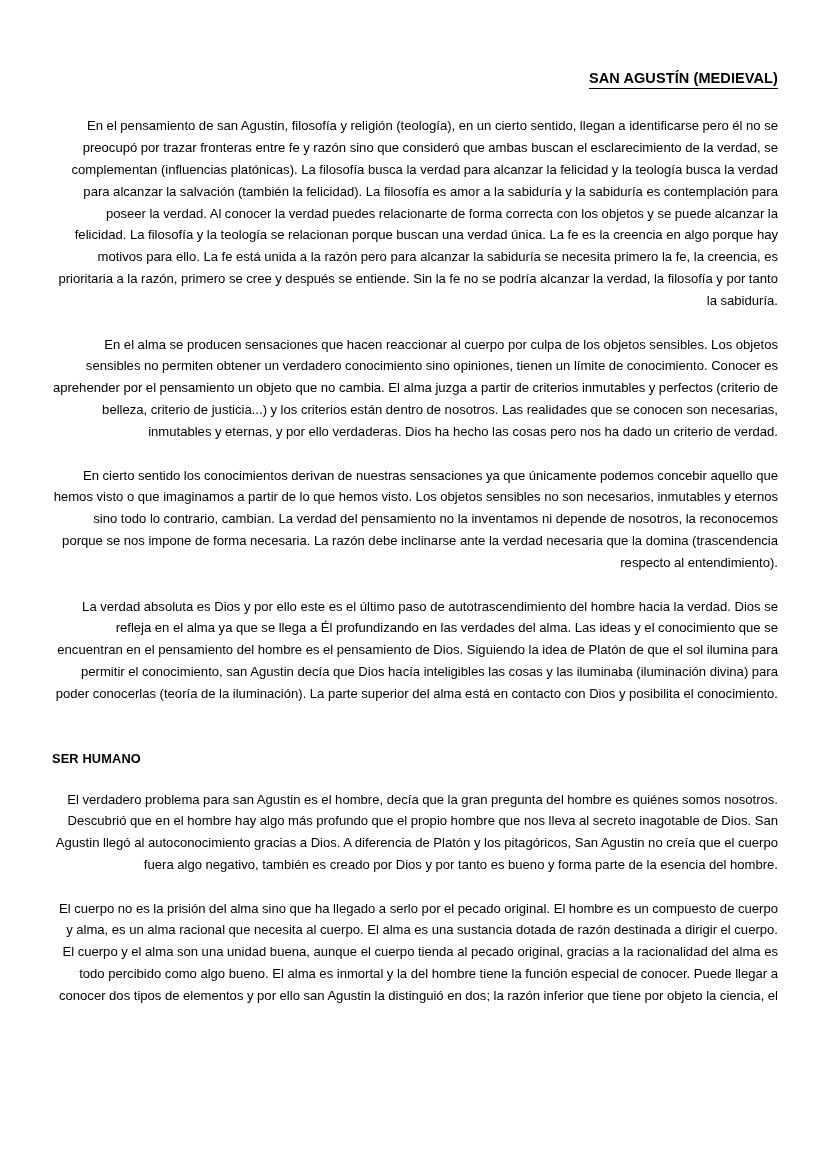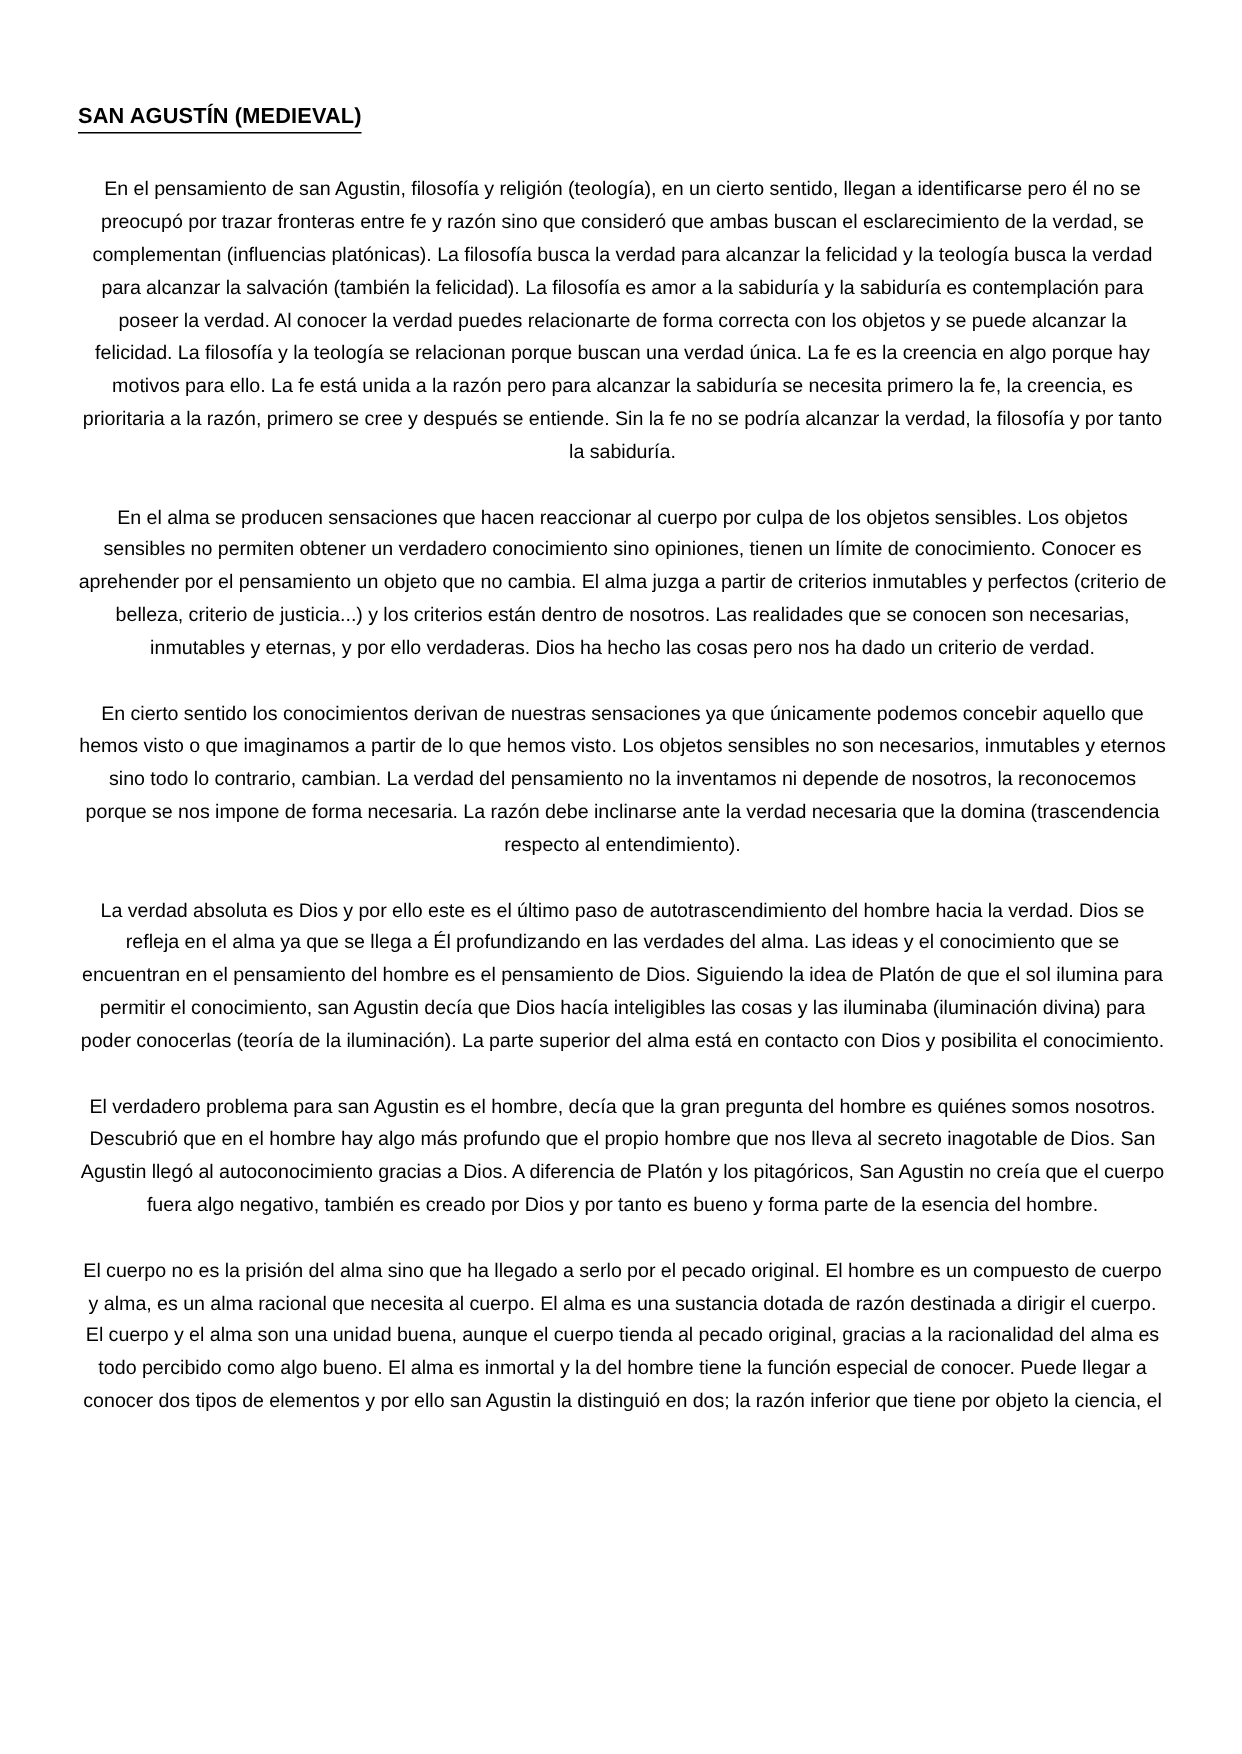--- a/index.html
+++ b/index.html
@@ -23,20 +23,21 @@
     background: #ffffff;
     position: relative;
     overflow: hidden;
   }
   .doc-title {
     font-size: 14.5px;
     font-weight: bold;
     letter-spacing: 0.1px;
     margin: 0 0 26px 0;
     display: block;
+    text-align: right;
   }
   .doc-title span.title-text {
     display: inline-block;
     border-bottom: 1.6px solid #000;
     padding-bottom: 1px;
     line-height: 1.2;
   }
   .section-heading {
     font-size: 12.8px;
     font-weight: bold;
@@ -44,38 +45,39 @@
     margin: 0 0 22px 0;
     line-height: 1.25;
   }
   .section-heading.spaced-top {
     margin-top: 46px;
   }
   p.body-text {
     font-size: 13.1px;
     line-height: 21.8px;
     margin: 0 0 22px 0;
-    text-align: center;
+    text-align: right;
     word-spacing: -0.1px;
     max-width: 727px;
   }
   p.body-text:last-child {
     margin-bottom: 10px;
   }
 </style>
 </head>
 <body>
 
 <div class="page">
 
   <h1 class="doc-title"><span class="title-text">SAN AGUSTÍN (MEDIEVAL)</span></h1>
 
 
   <p class="body-text">En el pensamiento de san Agustin, filosofía y religión (teología), en un cierto sentido, llegan a identificarse pero él no se preocupó por trazar fronteras entre fe y razón sino que consideró que ambas buscan el esclarecimiento de la verdad, se complementan (influencias platónicas). La filosofía busca la verdad para alcanzar la felicidad y la teología busca la verdad para alcanzar la salvación (también la felicidad). La filosofía es amor a la sabiduría y la sabiduría es contemplación para poseer la verdad. Al conocer la verdad puedes relacionarte de forma correcta con los objetos y se puede alcanzar la felicidad. La filosofía y la teología se relacionan porque buscan una verdad única. La fe es la creencia en algo porque hay motivos para ello. La fe está unida a la razón pero para alcanzar la sabiduría se necesita primero la fe, la creencia, es prioritaria a la razón, primero se cree y después se entiende. Sin la fe no se podría alcanzar la verdad, la filosofía y por tanto la sabiduría.</p>
   <p class="body-text">En el alma se producen sensaciones que hacen reaccionar al cuerpo por culpa de los objetos sensibles. Los objetos sensibles no permiten obtener un verdadero conocimiento sino opiniones, tienen un límite de conocimiento. Conocer es aprehender por el pensamiento un objeto que no cambia. El alma juzga a partir de criterios inmutables y perfectos (criterio de belleza, criterio de justicia...) y los criterios están dentro de nosotros. Las realidades que se conocen son necesarias, inmutables y eternas, y por ello verdaderas. Dios ha hecho las cosas pero nos ha dado un criterio de verdad.</p>
   <p class="body-text">En cierto sentido los conocimientos derivan de nuestras sensaciones ya que únicamente podemos concebir aquello que hemos visto o que imaginamos a partir de lo que hemos visto. Los objetos sensibles no son necesarios, inmutables y eternos sino todo lo contrario, cambian. La verdad del pensamiento no la inventamos ni depende de nosotros, la reconocemos porque se nos impone de forma necesaria. La razón debe inclinarse ante la verdad necesaria que la domina (trascendencia respecto al entendimiento).</p>
   <p class="body-text">La verdad absoluta es Dios y por ello este es el último paso de autotrascendimiento del hombre hacia la verdad. Dios se refleja en el alma ya que se llega a Él profundizando en las verdades del alma. Las ideas y el conocimiento que se encuentran en el pensamiento del hombre es el pensamiento de Dios. Siguiendo la idea de Platón de que el sol ilumina para permitir el conocimiento, san Agustin decía que Dios hacía inteligibles las cosas y las iluminaba (iluminación divina) para poder conocerlas (teoría de la iluminación). La parte superior del alma está en contacto con Dios y posibilita el conocimiento.</p>
 
+  <h2 class="section-heading spaced-top">SER HUMANO</h2>
 
   <p class="body-text">El verdadero problema para san Agustin es el hombre, decía que la gran pregunta del hombre es quiénes somos nosotros. Descubrió que en el hombre hay algo más profundo que el propio hombre que nos lleva al secreto inagotable de Dios. San Agustin llegó al autoconocimiento gracias a Dios. A diferencia de Platón y los pitagóricos, San Agustin no creía que el cuerpo fuera algo negativo, también es creado por Dios y por tanto es bueno y forma parte de la esencia del hombre.</p>
   <p class="body-text">El cuerpo no es la prisión del alma sino que ha llegado a serlo por el pecado original. El hombre es un compuesto de cuerpo y alma, es un alma racional que necesita al cuerpo. El alma es una sustancia dotada de razón destinada a dirigir el cuerpo. El cuerpo y el alma son una unidad buena, aunque el cuerpo tienda al pecado original, gracias a la racionalidad del alma es todo percibido como algo bueno. El alma es inmortal y la del hombre tiene la función especial de conocer. Puede llegar a conocer dos tipos de elementos y por ello san Agustin la distinguió en dos; la razón inferior que tiene por objeto la ciencia, el</p>
 
 </div>
 
 </body></html>

